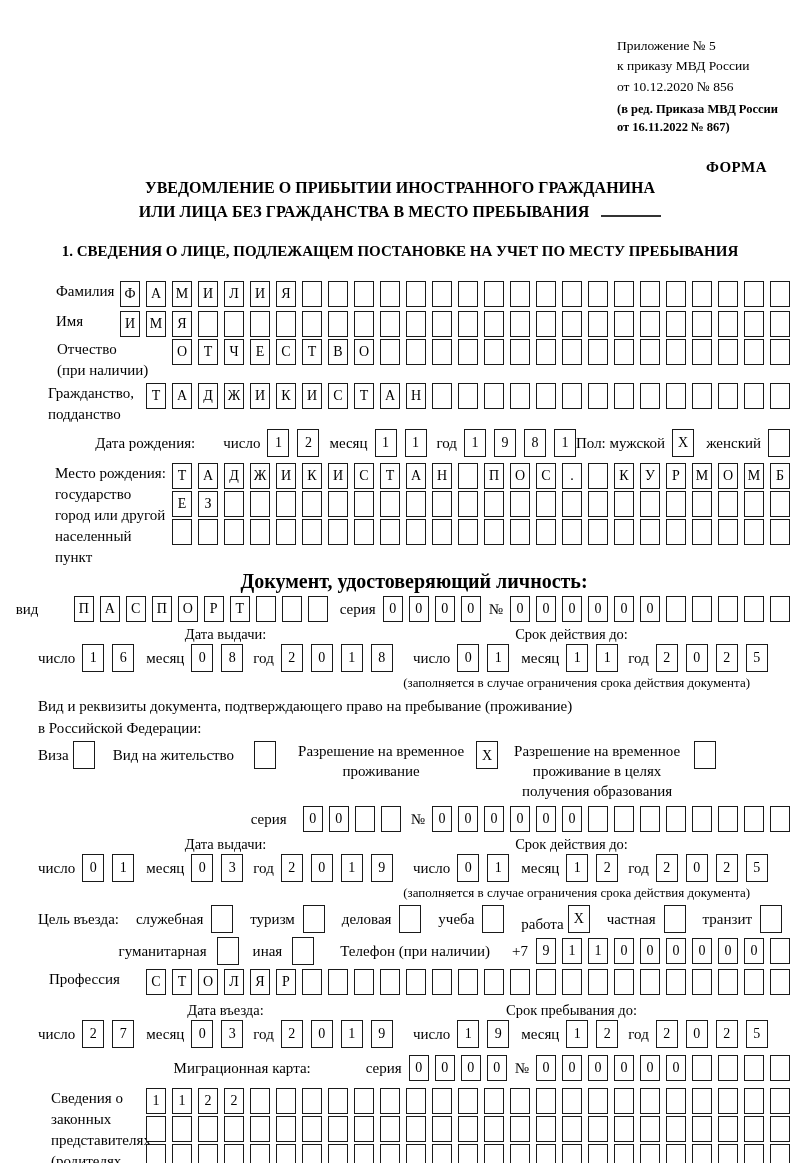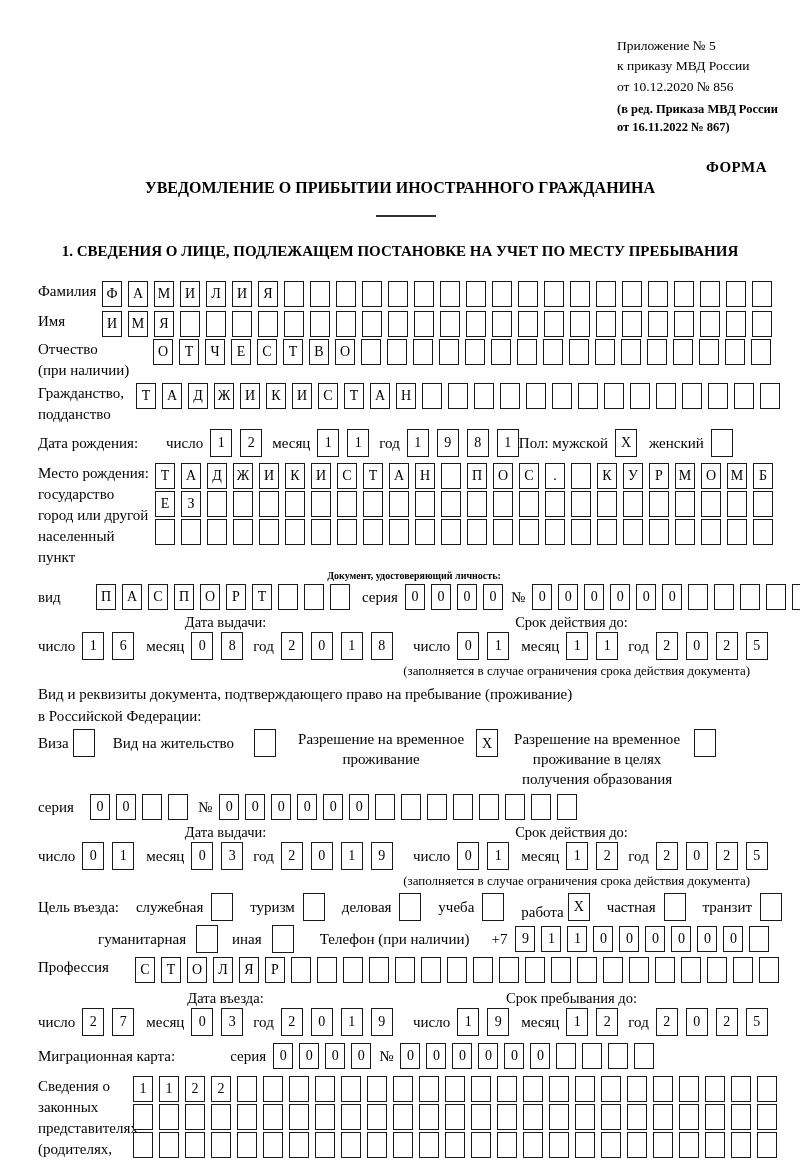--- a/index.html
+++ b/index.html
@@ -5,30 +5,30 @@
   html,body{margin:0;padding:0;background:#888;}
   .page{position:relative;width:800px;height:1163px;background:#fff;color:#000;
         font-family:"Liberation Serif","DejaVu Serif",serif;font-size:15px;overflow:hidden;margin:0 auto;}
   .hdr{position:absolute;left:617px;top:36px;font-size:13.5px;line-height:1.5;}
   .hdr .sub{font-size:12.5px;margin-top:3px;line-height:1.45;font-weight:bold;}
   .forma{position:absolute;right:33px;top:147px;font-weight:bold;font-size:15px;letter-spacing:.5px;margin-top:12px;}
   .title{position:absolute;top:176px;left:0;width:100%;text-align:center;font-weight:bold;font-size:16px;line-height:1.5;}
   .uline{display:inline-block;width:60px;border-bottom:2px solid #333;height:12px;margin-left:12px;}
   .sec-heading{position:absolute;top:243px;left:0;width:100%;text-align:center;font-weight:bold;font-size:15px;}
   .content{position:absolute;top:281px;left:38px;width:752px;}
-  .frow{display:flex;align-items:flex-start;}
+  .frow{display:flex;align-items:flex-start;justify-content:flex-end;}
   .lbl{flex:none;line-height:21px;}
   .cells{display:flex;gap:6px;flex:none;}
   .cell{box-sizing:border-box;flex:none;width:20px;height:26px;border:1.5px solid #1a1a1a;
         display:flex;align-items:center;justify-content:center;font-size:14px;background:#fff;}
   .dcells{gap:8px;}
   .dcells .cell{width:22px;height:28px;}
   .check .cell{width:22px;height:28px;}
   .mb2{margin-bottom:2px;}.mb4{margin-bottom:4px;}.mb6{margin-bottom:6px;}
-  .center-bold{text-align:center;font-weight:bold;font-size:10px;}
+  .center-bold{text-align:center;font-weight:bold;font-size:20px;}
   .halves{display:flex;width:100%;}
   .half-l{flex:none;width:375px;display:flex;align-items:center;}
   .half-r{flex:1;display:flex;align-items:center;}
   .dt-row{display:flex;width:100%;font-size:14.5px;line-height:19px;}
   .dt-l{flex:none;width:375px;text-align:center;}
   .dt-r{flex:1;text-align:center;padding-right:60px;}
   .dlabel{margin-right:7px;line-height:28px;}
   .note{font-size:13px;text-align:right;padding-right:40px;line-height:17px;margin-top:2px;}
   .opt-line{display:flex;align-items:flex-start;line-height:21px;}
   .opt-multi{text-align:center;line-height:20px;}
@@ -46,21 +46,21 @@
       <div>(в ред. Приказа МВД России</div>
       <div>от 16.11.2022 № 867)</div>
     </div>
   </div>
 
   <div class="forma">ФОРМА</div>
 
   <div class="title">
     <div>УВЕДОМЛЕНИЕ О ПРИБЫТИИ ИНОСТРАННОГО ГРАЖДАНИНА</div>
     <div>
-      <span class="uline"></span>
+      <span>ИЛИ ЛИЦА БЕЗ ГРАЖДАНСТВА В МЕСТО ПРЕБЫВАНИЯ</span><span class="uline"></span>
     </div>
   </div>
 
   <div class="sec-heading">1. СВЕДЕНИЯ О ЛИЦЕ, ПОДЛЕЖАЩЕМ ПОСТАНОВКЕ НА УЧЕТ ПО МЕСТУ ПРЕБЫВАНИЯ</div>
 
   <div class="content">
 
     <div class="frow mb4">
       <span class="lbl" style="width:64px">Фамилия</span>
       <span class="cells">

